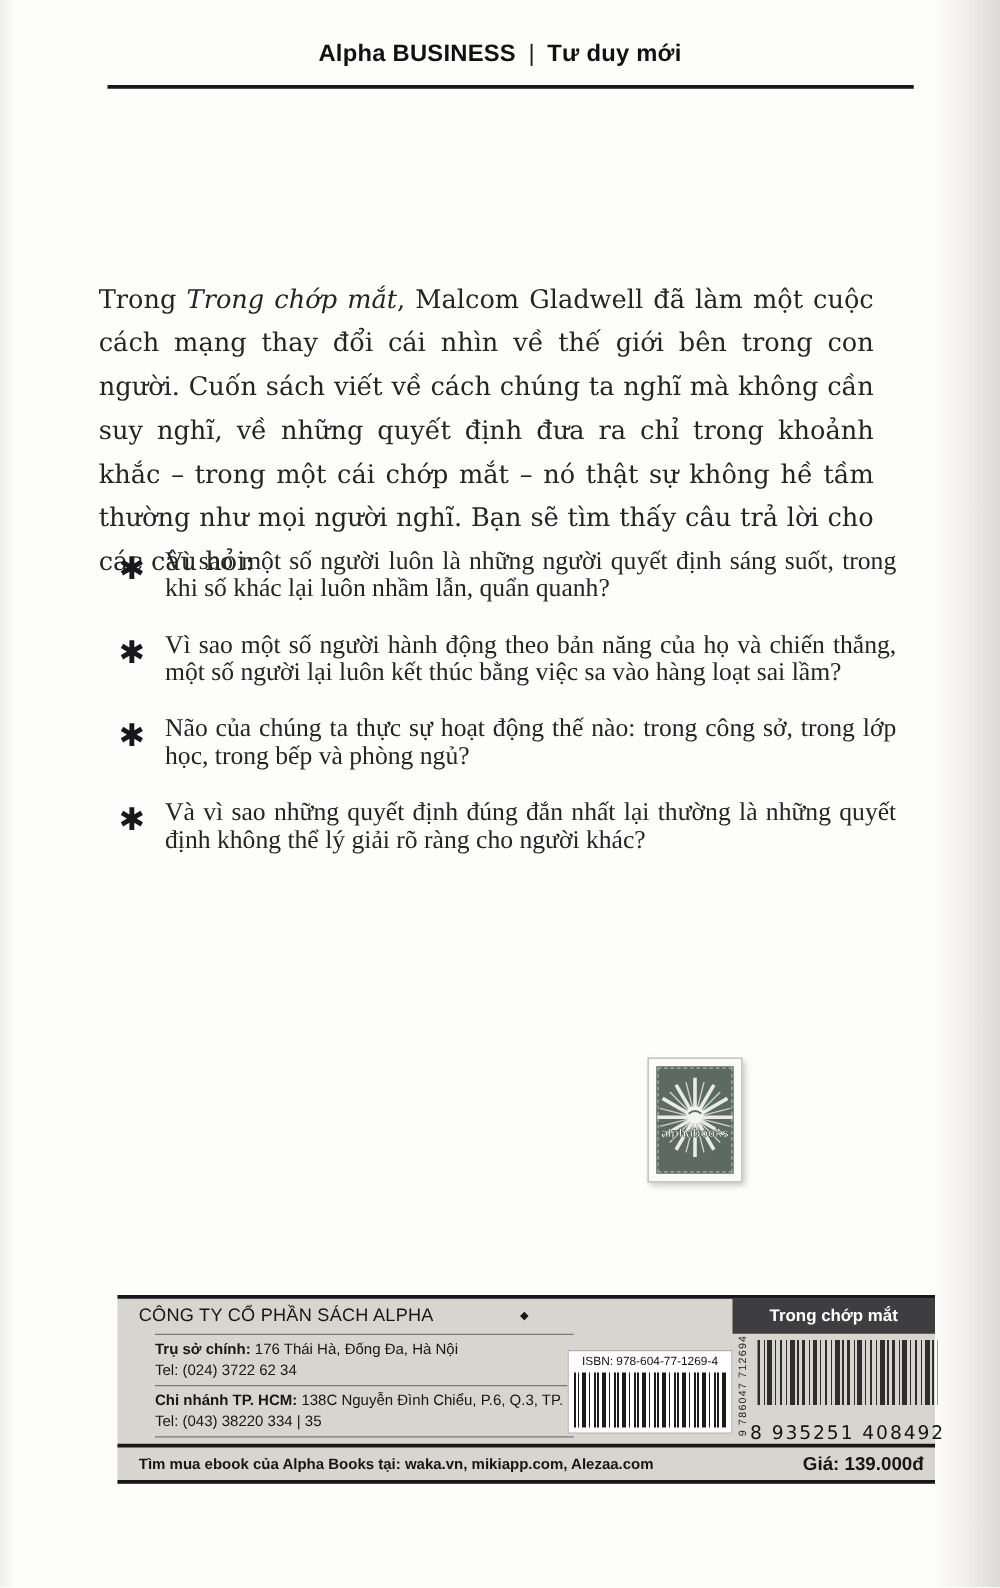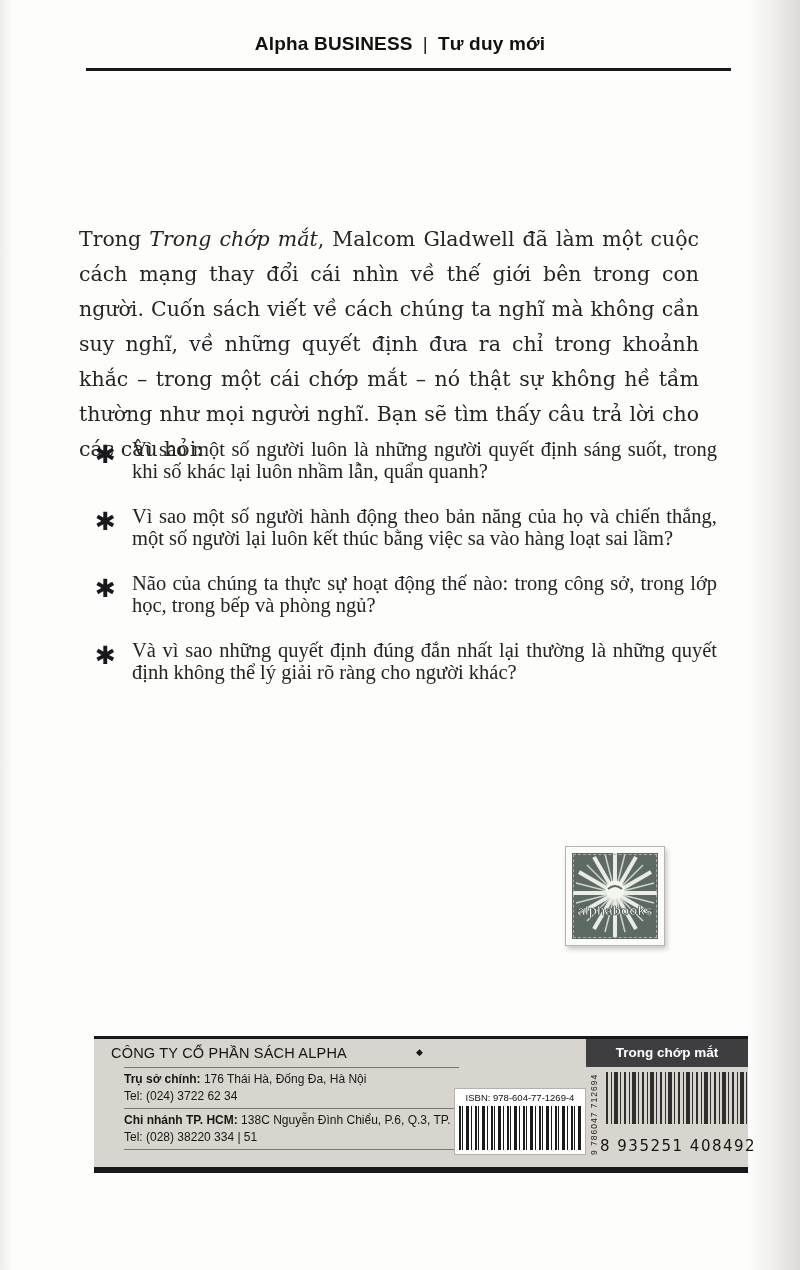--- a/index.html
+++ b/index.html
@@ -24,21 +24,21 @@
 
   
   .bullets { position:absolute; top:438px; left:95px; width:622px; }
   .bullet { display:flex; margin-bottom:23px; }
   .marker { flex:0 0 37px; width:37px; font-family:"DejaVu Sans", sans-serif;
     font-size:25px; line-height:34px; color:#17171c; }
   .bullet-text { flex:1; font-family:Liberation Serif, serif; font-size:20.5px;
     line-height:22px; text-align:justify; color:#242424; }
 
   
-  .stamp { position:absolute; left:565px; top:846px; width:100px; height:100px;
+  .stamp { position:absolute; left:518px; top:846px; width:76px; height:100px;
     background:#fbfbf8; border:1px solid #b8b5ae; box-shadow:2px 3px 5px rgba(0,0,0,.22);
     padding:6px; }
   .stamp-inner { width:100%; height:100%; background:#5c6a63;
     outline:1px dashed #aab2ab; outline-offset:-2px; overflow:hidden; }
   .stamp-inner svg { display:block; width:100%; height:100%; }
 
   
   .footer { position:absolute; left:94px; top:1036px; width:654px;
     background:#d8d5ce; border-top:3px solid #17171c; border-bottom:3px solid #17171c;
     color:#161616; }
@@ -46,21 +46,21 @@
   .f-company { font-weight:normal; font-size:14.5px; padding-left:17px; letter-spacing:.2px; white-space:nowrap; }
   .f-diamond { position:absolute; left:322px; top:9px; font-size:9px; line-height:9px; }
   .f-tag { margin-left:auto; background:#3e3e40; color:#fff; font-weight:bold;
     font-size:13.5px; height:28px; line-height:28px; padding:0 12px; min-width:162px; text-align:center; }
   .f-main { display:flex; }
   .f-left { width:360px; padding-left:30px; font-size:12px; line-height:17px; }
   .f-left .row { white-space:nowrap; overflow:hidden; }
   .f-left b { font-weight:bold; }
   .hairline { border-top:1px solid #7b7870; margin:3px 0; width:335px; }
   .hairline.top { margin-top:0; }
-  .f-right { flex:1; display:flex; padding:4px 4px 12px 0; align-items:flex-end; }
+  .f-right { flex:1; display:flex; padding:4px 4px 0 0; align-items:center; }
   .isbn-box { background:#fff; border:1px solid #b5b2ac; width:132px; padding:3px 4px 4px;
     text-align:center; }
   .isbn-text { font-size:9.5px; white-space:nowrap; letter-spacing:0; color:#111; }
   .bars { background-color:transparent; }
   .isbn-bars { height:44px; margin-top:3px;
     background:repeating-linear-gradient(90deg,#1b1b1b 0 2px,#fff 2px 3px,#1b1b1b 3px 4px,#fff 4px 7px,#1b1b1b 7px 10px,#fff 10px 12px,#1b1b1b 12px 13px,#fff 13px 16px); }
   .isbn-vert { writing-mode:vertical-rl; transform:rotate(180deg); font-size:8.5px;
     letter-spacing:1px; margin:2px 1px 0 3px; height:70px; color:#222; white-space:nowrap; }
   .ean { flex:1; text-align:center; padding-top:1px; }
   .ean-bars { height:52px; margin:0 6px;
@@ -150,35 +150,39 @@
       <span class="f-tag">Trong chớp mắt</span>
     </div>
 
     <div class="f-main">
       <div class="f-left">
         <div class="hairline top"></div>
         <div class="row"><b>Trụ sở chính:</b><span> 176 Thái Hà, Đống Đa, Hà Nội</span></div>
         <div class="row">Tel: (024) 3722 62 34</div>
         <div class="hairline"></div>
         <div class="row"><b>Chi nhánh TP. HCM:</b><span> 138C Nguyễn Đình Chiểu, P.6, Q.3, TP. HCM</span></div>
-        <div class="row">Tel: (028) 38220 334 | 51</div>
+        <div class="row">Tel: (043) 38220 334 | 35</div>
         <div class="hairline"></div>
       </div>
 
       <div class="f-right">
         <div class="isbn-box">
           <div class="isbn-text">ISBN: 978-604-77-1269-4</div>
           <div class="bars isbn-bars"></div>
         </div>
         <div class="isbn-vert">9 786047 712694</div>
         <div class="ean">
           <div class="bars ean-bars"></div>
           <div class="ean-digits">8 935251  408492</div>
         </div>
       </div>
     </div>
 
     <div class="f-sep"></div>
 
+    <div class="f-bottom">
+      <span class="f-ebook"><span>Tìm mua ebook của Alpha Books tại:</span><span> waka.vn, mikiapp.com, Alezaa.com</span></span>
+      <span class="f-price">Giá: 139.000đ</span>
+    </div>
 
   </div>
 
 </div>
 
 </body></html>

